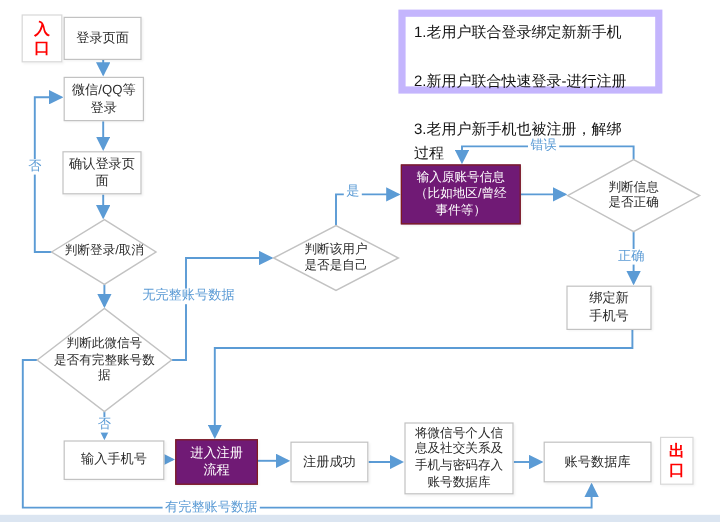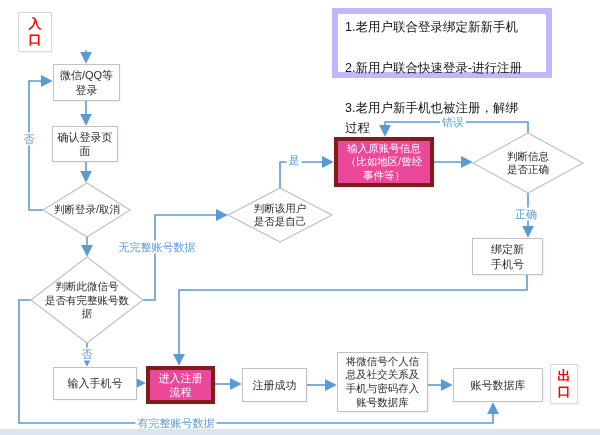--- a/index.html
+++ b/index.html
@@ -8,21 +8,21 @@
     font-family:"Liberation Sans","DejaVu Sans",sans-serif;
   }
   .node{
     position:absolute;background:#fff;border:1px solid #c2c2c2;
     display:flex;align-items:center;justify-content:center;
     font-size:11px;line-height:1.3;color:#2b2b2b;text-align:center;
     white-space:pre-line;box-sizing:border-box;
     box-shadow:1px 1px 2px rgba(0,0,0,0.06);
   }
   .blue{
-    background:#ec4899;border:4px solid #7f1d1d;color:#fff;
+    background:#701a75;border:1px solid #7f1d1d;color:#fff;
   }
   .marker-box{
     color:#ff0000;font-weight:bold;font-size:13px;line-height:1.25;
     border:1px solid #d8d8d8;box-shadow:1px 1px 2px rgba(0,0,0,0.05);
   }
   .notes{
     position:absolute;background:#fff;border:6px solid #c4b5fd;
     font-size:12.5px;line-height:1.62;color:#141414;text-align:left;
     padding:3px 16px 2px 7px;box-sizing:border-box;white-space:pre-line;
   }
@@ -82,20 +82,21 @@
 
   <div class="node marker-box" style="left:18px;top:12px;width:34px;height:40px;">入
 口</div>
   <div class="node marker-box" style="left:550px;top:364px;width:28px;height:40px;">出
 口</div>
 
   <div class="notes" style="left:332px;top:8px;width:220px;height:70px;"><span>1.老用户联合登录绑定新新手机</span><br>
 <span>2.新用户联合快速登录-进行注册</span><br>
 <span>3.老用户新手机也被注册，解绑过程</span></div>
 
+  <div class="node" style="left:53px;top:14px;width:65px;height:36px;">登录页面</div>
   <div class="node" style="left:53px;top:64px;width:67px;height:37px;">微信/QQ等
 登录</div>
   <div class="node" style="left:52px;top:126px;width:66px;height:36px;">确认登录页
 面</div>
   <div class="node" style="left:53px;top:367px;width:84px;height:33px;">输入手机号</div>
   <div class="node blue" style="left:146px;top:366px;width:69px;height:38px;">进入注册
 流程</div>
   <div class="node" style="left:242px;top:368px;width:65px;height:34px;">注册成功</div>
   <div class="node" style="left:337px;top:352px;width:91px;height:60px;font-size:10.5px;line-height:1.3;">将微信号个人信
 息及社交关系及

